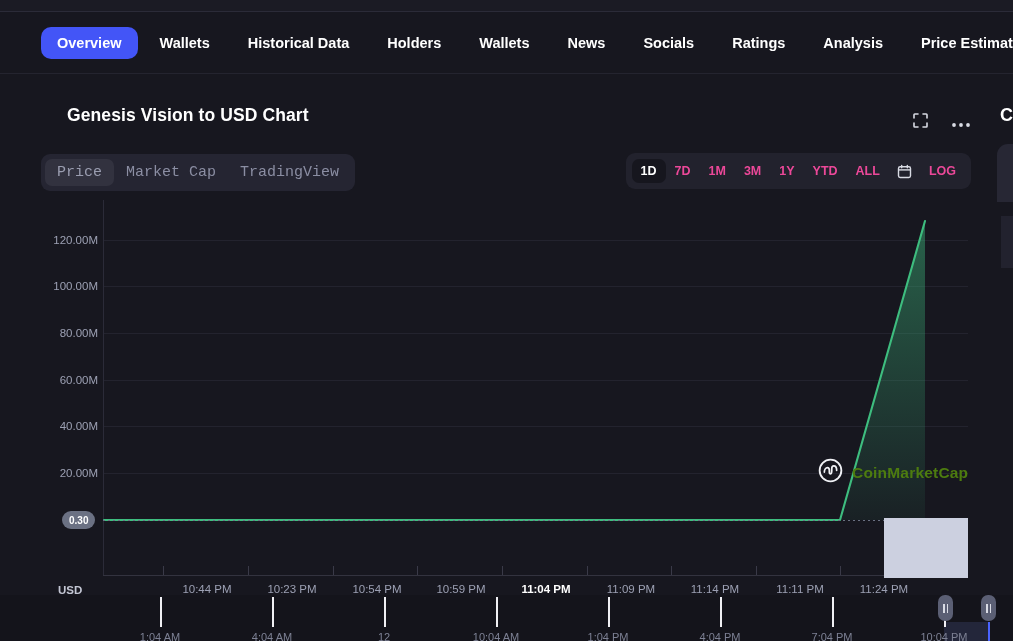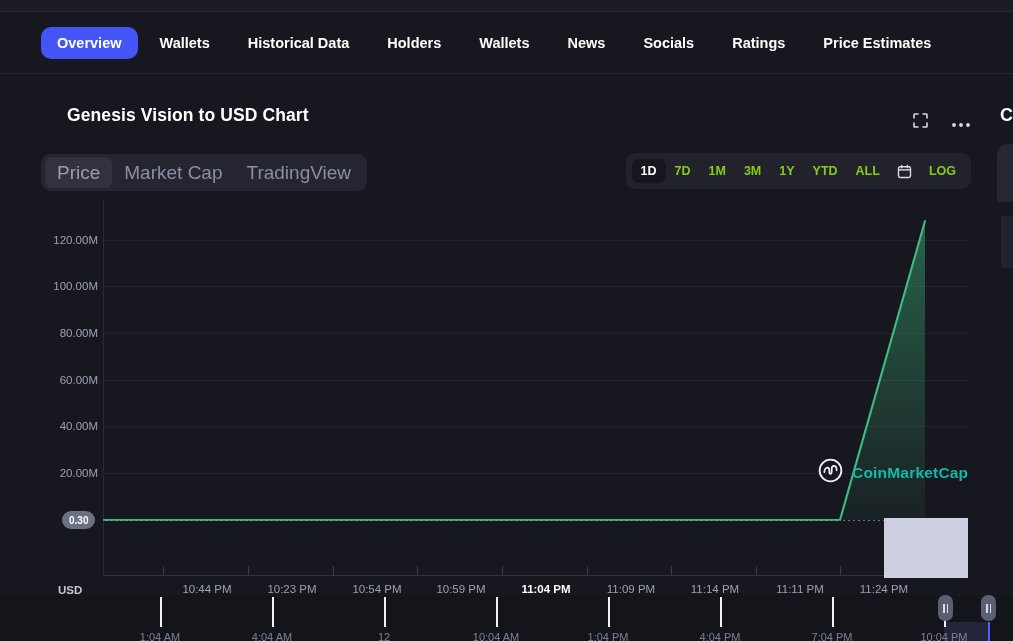--- a/index.html
+++ b/index.html
@@ -35,32 +35,32 @@
   }
   .hdr-icons { position:absolute; right:42px; top:112px; display:flex; align-items:center; gap:22px; }
   .ic { cursor:pointer; display:block; }
 
   
   .seg {
     position:absolute; left:41px; top:154px; height:37px;
     background:#252532; border-radius:9px; display:flex; align-items:center; padding:4px;
   }
   .seg-item {
-    font-size:19px; font-weight:normal; color:#8b8ea3;
-    padding:6px 12px; border-radius:7px; cursor:pointer; white-space:nowrap; line-height:1;
+    font-size:15px; font-weight:normal; color:#8b8ea3;
+    padding:6px 12px; border-radius:7px; cursor:pointer; white-space:nowrap; line-height:1;font-family:Liberation Mono, monospace;
   }
   .seg-item.active { background:#32323f; color:#9a9db0; }
 
   
   .ranges {
     position:absolute; right:42px; top:153px; height:36px;
     background:#22222d; border-radius:9px; display:flex; align-items:center; padding:4px 6px;
   }
   .rg {
-    font-size:12.5px; font-weight:bold; color:#84cc16;
+    font-size:12.5px; font-weight:bold; color:#ec4899;
     padding:6px 9px; border-radius:7px; cursor:pointer; white-space:nowrap; line-height:1;
   }
   .rg.active { background:#16161e; color:#ffffff; }
   .rg.icon { padding:4px 8px; display:flex; align-items:center; }
 
   
   .chartwrap { position:absolute; left:0; top:200px; width:1013px; height:441px; }
   .ylab {
     position:absolute; right:0; font-size:11.5px; color:#9ca0b3;
     text-align:left; white-space:nowrap; line-height:1;
@@ -84,21 +84,21 @@
     padding:0 7px;
   }
   .dotline { position:absolute; left:103px; top:319.5px; width:865px; height:1px;
     background:repeating-linear-gradient(to right, #6b7183 0 2px, transparent 2px 5px); }
 
   .selbox { position:absolute; left:884px; top:318px; width:84px; height:60px;
     background:#ccd0e0; }
 
   
   .wmark { position:absolute; left:818px; top:258px; display:flex; align-items:center; gap:9px; }
-  .wmark-text { font-size:15.5px; font-weight:bold; color:#14b8a6; letter-spacing:.2px;text-align:right; }
+  .wmark-text { font-size:15.5px; font-weight:bold; color:#4d7c0f; letter-spacing:.2px;text-align:right; }
 
   
   .brush { position:absolute; left:0; top:595px; width:1013px; height:46px; background:#14141b; }
   .brush-tick { position:absolute; top:2px; width:1.5px; height:30px; background:#f0f0f4; }
   .brush-lab {
     position:absolute; top:632px; font-size:11px; color:#7d8194;
     transform:translateX(-50%); white-space:nowrap; line-height:1;
   }
   .brush-sel { position:absolute; left:944px; top:27px; width:44px; height:22px; background:#23263a; }
   .brush-edge { position:absolute; top:27px; width:1.5px; height:26px; background:#4a63ff; }
@@ -125,20 +125,21 @@
 
   <div class="navbar">
     <div class="navtab active">Overview</div>
     <div class="navtab">Wallets</div>
     <div class="navtab">Historical Data</div>
     <div class="navtab">Holders</div>
     <div class="navtab">Wallets</div>
     <div class="navtab">News</div>
     <div class="navtab">Socials</div>
     <div class="navtab">Ratings</div>
+    <div class="navtab">Analysis</div>
     <div class="navtab">Price Estimates</div>
   </div>
   <div class="navdivider"></div>
 
   <div class="chart-title">Genesis Vision to USD Chart</div>
   <div class="hdr-icons">
     <span class="ic">
       <svg width="17" height="17" viewBox="0 0 17 17" fill="none">
         <path d="M2 6V2.8A.8.8 0 012.8 2H6M11 2h3.2a.8.8 0 01.8.8V6M15 11v3.2a.8.8 0 01-.8.8H11M6 15H2.8a.8.8 0 01-.8-.8V11" stroke="#d9dbe4" stroke-width="1.6" stroke-linecap="round"></path>
       </svg>

